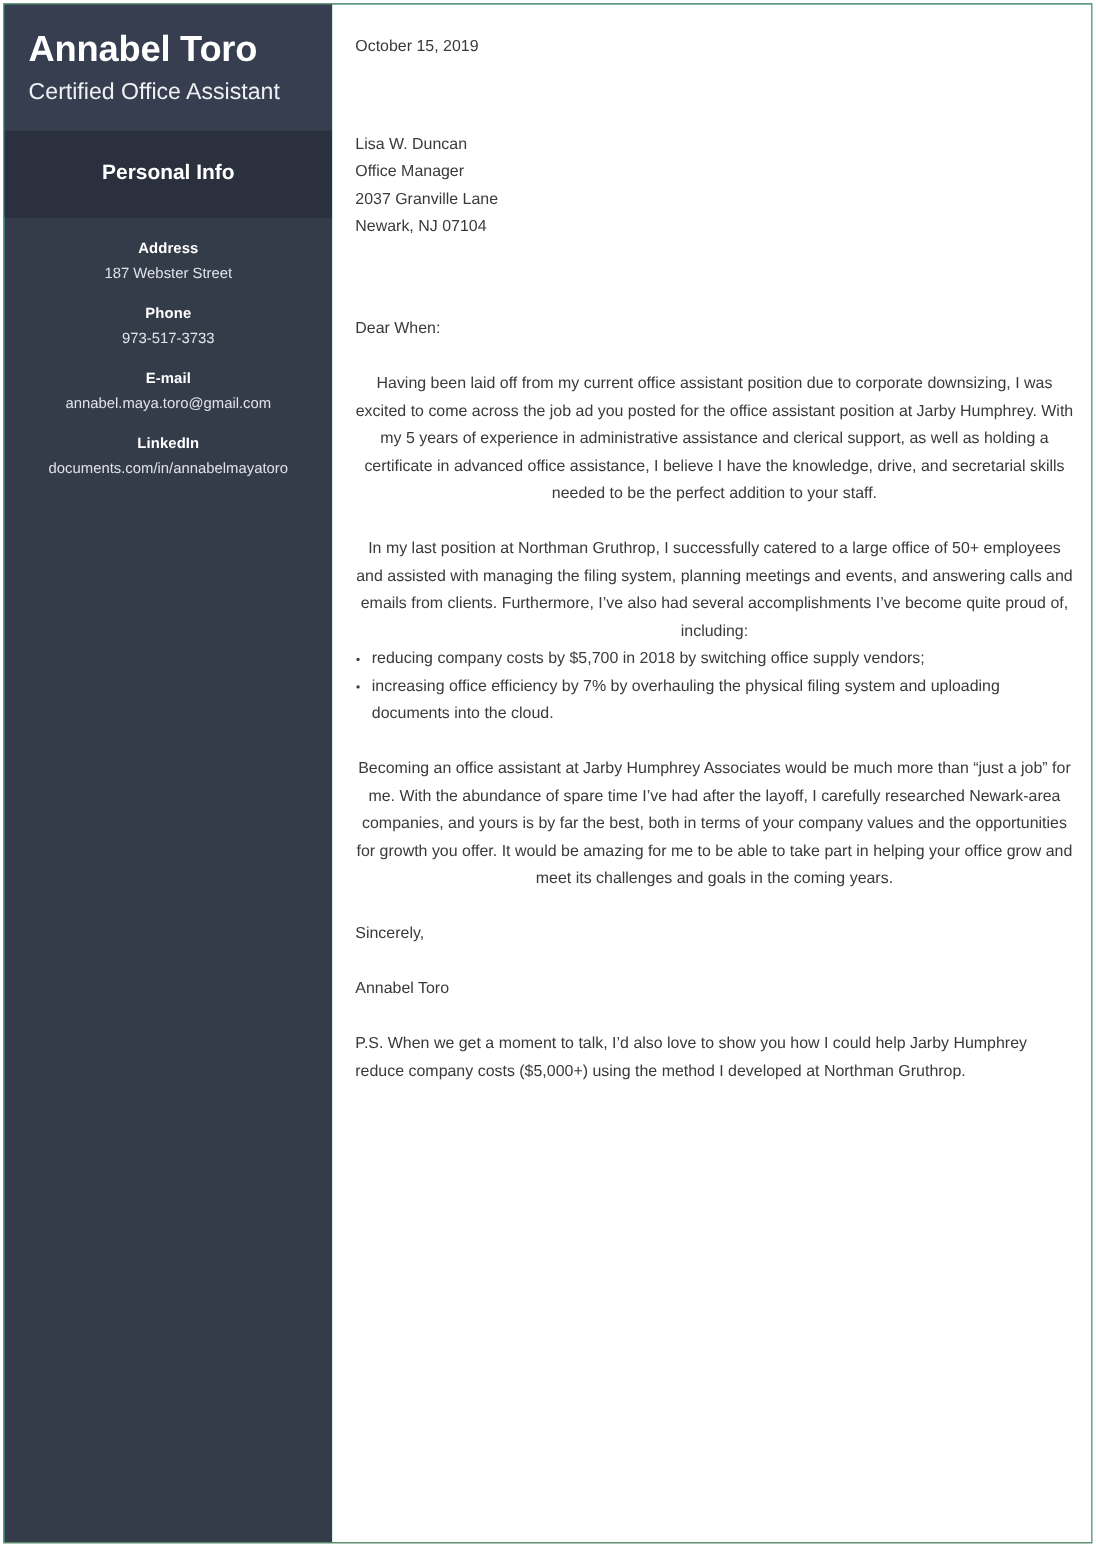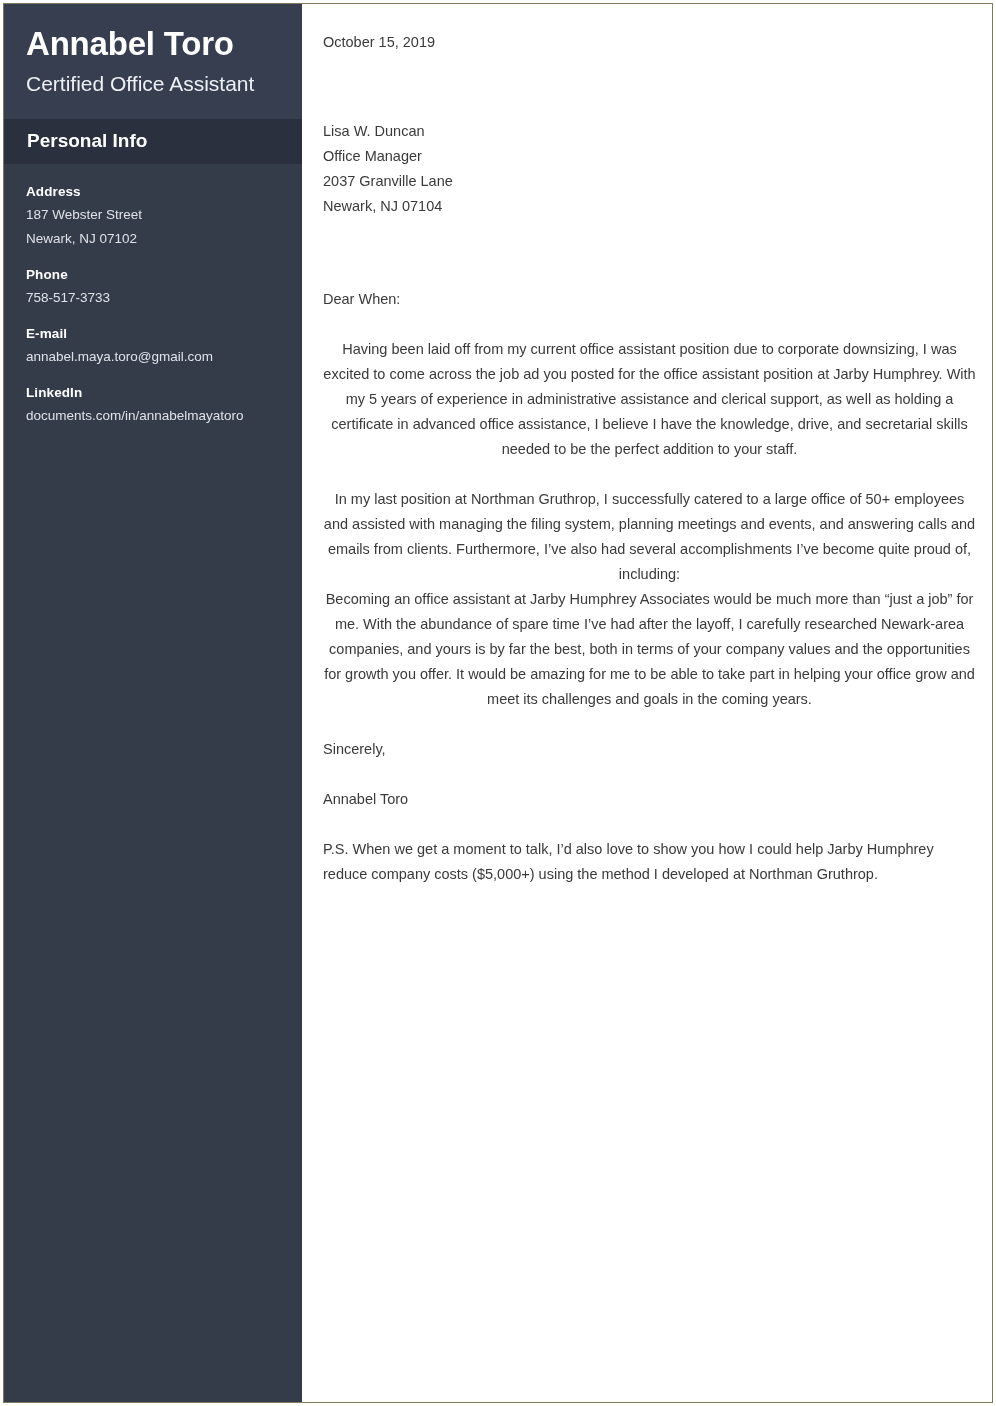--- a/index.html
+++ b/index.html
@@ -71,27 +71,29 @@
     background: #2a303d;
     padding: 10px 22px 11px 22px;
     box-sizing: border-box;
   }
 
   .section-band-title {
     font-size: 19px;
     line-height: 22px;
     font-weight: bold;
     color: #ffffff;
-    margin: 1px;
+    margin: 18px;
+    text-align: center;
   }
 
   .sidebar-body {
     padding: 18px 22px 0 22px;
     box-sizing: border-box;
     flex: 1 1 auto;
+    text-align: center;
   }
 
   .info-group {
     margin-bottom: 14px;
   }
 
   .info-label {
     font-size: 13.5px;
     line-height: 19px;
     font-weight: bold;
@@ -212,26 +214,25 @@
 
       <div class="section-band">
         <h2 class="section-band-title">Personal Info</h2>
       </div>
 
       <div class="sidebar-body">
 
         <div class="info-group">
           <div class="info-label">Address</div>
           <div class="info-value">187 Webster Street</div>
-          <div class="info-value">Newark, NJ 07102</div>
         </div>
 
         <div class="info-group">
           <div class="info-label">Phone</div>
-          <div class="info-value">758-517-3733</div>
+          <div class="info-value">973-517-3733</div>
         </div>
 
         <div class="info-group">
           <div class="info-label">E-mail</div>
           <div class="info-value">annabel.maya.toro@gmail.com</div>
         </div>
 
         <div class="info-group">
           <div class="info-label">LinkedIn</div>
           <div class="info-value">documents.com/in/annabelmayatoro</div>
@@ -251,20 +252,24 @@
           <p class="recipient-line">2037 Granville Lane</p>
           <p class="recipient-line">Newark, NJ 07104</p>
         </div>
 
         <p class="salutation">Dear When:</p>
 
         <p class="body-par">Having been laid off from my current office assistant position due to corporate downsizing, I was excited to come across the job ad you posted for the office assistant position at Jarby Humphrey. With my 5 years of experience in administrative assistance and clerical support, as well as holding a certificate in advanced office assistance, I believe I have the knowledge, drive, and secretarial skills needed to be the perfect addition to your staff.</p>
 
         <p class="body-par par-tight">In my last position at Northman Gruthrop, I successfully catered to a large office of 50+ employees and assisted with managing the filing system, planning meetings and events, and answering calls and emails from clients. Furthermore, I’ve also had several accomplishments I’ve become quite proud of, including:</p>
 
+        <ul class="bullets">
+          <li>reducing company costs by $5,700 in 2018 by switching office supply vendors;</li>
+          <li>increasing office efficiency by 7% by overhauling the physical filing system and uploading documents into the cloud.</li>
+        </ul>
 
         <p class="body-par">Becoming an office assistant at Jarby Humphrey Associates would be much more than “just a job” for me. With the abundance of spare time I’ve had after the layoff, I carefully researched Newark-area companies, and yours is by far the best, both in terms of your company values and the opportunities for growth you offer. It would be amazing for me to be able to take part in helping your office grow and meet its challenges and goals in the coming years.</p>
 
 
         <p class="closing">Sincerely,</p>
 
         <p class="signature">Annabel Toro</p>
 
         <p class="postscript">P.S. When we get a moment to talk, I’d also love to show you how I could help Jarby Humphrey reduce company costs ($5,000+) using the method I developed at Northman Gruthrop.</p>
 

